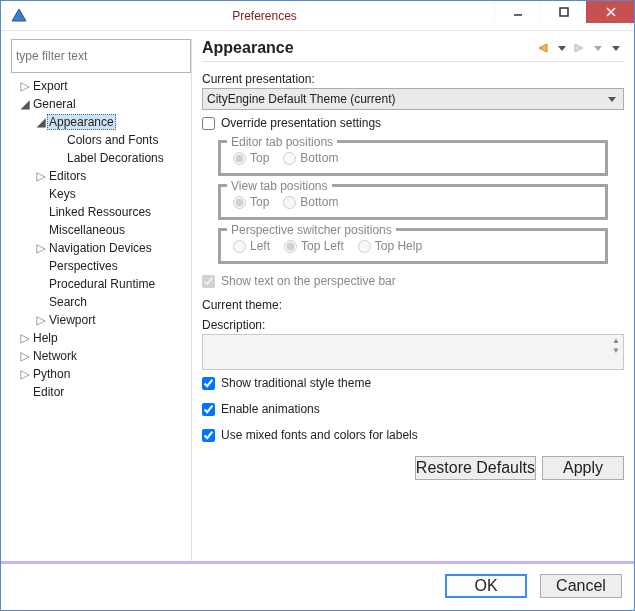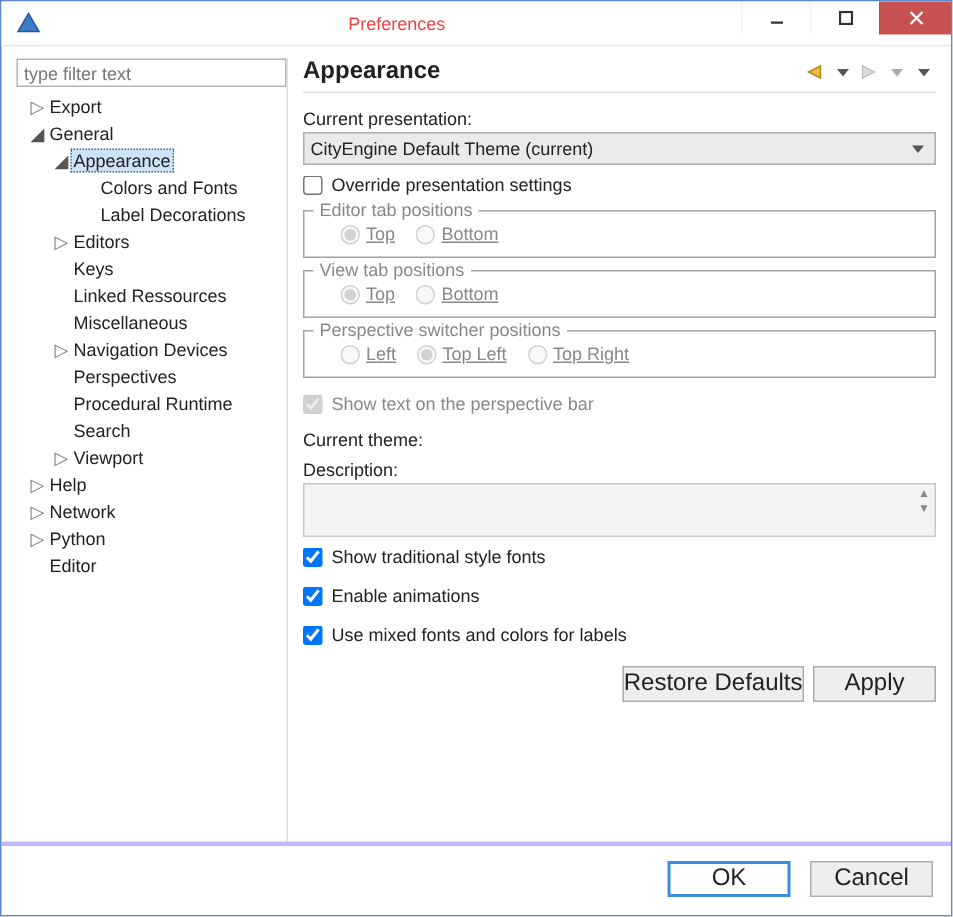--- a/index.html
+++ b/index.html
@@ -24,42 +24,42 @@
     display: flex; align-items: center;
     border-bottom: 1px solid #e8e8e8;
   }
   .titlebar .app-icon {
     width: 20px; height: 20px;
     margin: 0 6px 0 8px;
     display: inline-flex; align-items: center; justify-content: center;
   }
   .titlebar .title {
     flex: 1; text-align: center;
-    color: #ef4444;
+    color: #7f1d1d;
     font-size: 12px;
   }
   .win-btns { display: flex; height: 100%; }
   .win-btn {
     width: 46px; height: 22px;
     display: flex; align-items: center; justify-content: center;
     font-family: "Segoe UI", sans-serif;
     border-left: 1px solid rgba(0,0,0,0.04);
   }
   .win-btn.close { background: #c75050; color: #fff; width: 48px; height: 22px;}
   .win-btn svg { display: block; }
   .body {
     flex: 1; display: flex;
     padding: 8px 10px 0 10px;
   }
   .left-pane {
     width: 180px; flex-shrink: 0;
     display: flex; flex-direction: column;
   }
   .filter-input {
-    height: 19px;
+    height: 34px;
     border: 1px solid #b5b5b5;
     padding: 2px 4px;
     font-size: 12px;
     color: #777;
     background: #fff;
   }
   .tree {
     flex: 1;
     margin-top: 4px;
     overflow: auto;
@@ -108,32 +108,32 @@
     display: flex; align-items: center;
     padding: 0 4px;
     font-size: 12px;
   }
   .combo .combo-text { flex:1; overflow:hidden; text-overflow:ellipsis; white-space:nowrap; }
   .combo .combo-arrow { width: 14px; display:flex; justify-content:center; }
   .check-row { display:flex; align-items:center; margin: 6px 0; gap: 6px; }
   .check-row input[type=checkbox] { margin:0; width:13px; height:13px; }
   .check-row.disabled, .fieldset.disabled { color: #888; }
   .fieldset {
-    border: 1px solid #a3a3a3;
-    padding: 6px 8px 8px 24px;
-    margin: 4px 0;
+    border: 3px solid #a3a3a3;
+    padding: 6px 8px 8px 12px;
+    margin: 4px 16px;
     position: relative;
   }
   .fieldset .legend {
     position: absolute; top: -8px; left: 6px;
     background: #fff; padding: 0 4px;
     font-size: 12px;
   }
   .radio-row { display:flex; gap: 14px; align-items:center; margin-top:2px;}
-  .radio-row label { display:flex; align-items:flex-end; gap:4px;text-decoration:underline; }
+  .radio-row label { display:flex; align-items:flex-end; gap:4px; }
   .radio-row input[type=radio] { margin:0; }
   .desc-box {
     width: 100%; height: 36px;
     border: 1px solid #c8c8c8;
     background: #f4f4f4;
     position: relative;
   }
   .desc-box .spin { position:absolute; right:2px; top:2px; display:flex; flex-direction:column; gap:2px; }
   .desc-box .spin .sp { width:10px; height:8px; color:#888; font-size:8px; line-height:8px; text-align:center;}
   .btn-row-inner { display:flex; justify-content:flex-end; gap:6px; margin-top:8px; }
@@ -297,21 +297,21 @@
           <label>
               <input type="radio" name="psw" disabled="" style="">
               <span>Left</span>
             </label>
           <label>
               <input type="radio" name="psw" checked="" disabled="" style="">
               <span>Top Left</span>
             </label>
           <label>
               <input type="radio" name="psw" disabled="" style="">
-              <span>Top Right</span>
+              <span>Top Help</span>
             </label>
         </div>
       </div>
 
       <label class="check-row disabled">
         <input type="checkbox" checked="" disabled="" style="">
         <span>Show text on the perspective bar</span>
       </label>
 
       <div class="section-label">Current theme:</div>
@@ -319,21 +319,21 @@
       <div class="section-label">Description:</div>
       <div class="desc-box">
         <div class="spin">
           <div class="sp">▲</div>
           <div class="sp">▼</div>
         </div>
       </div>
 
       <label class="check-row">
         <input type="checkbox" checked="" style="">
-        <span>Show traditional style fonts</span>
+        <span>Show traditional style theme</span>
       </label>
       <label class="check-row">
         <input type="checkbox" checked="" style="">
         <span>Enable animations</span>
       </label>
       <label class="check-row">
         <input type="checkbox" checked="" style="">
         <span>Use mixed fonts and colors for labels</span>
       </label>
 

